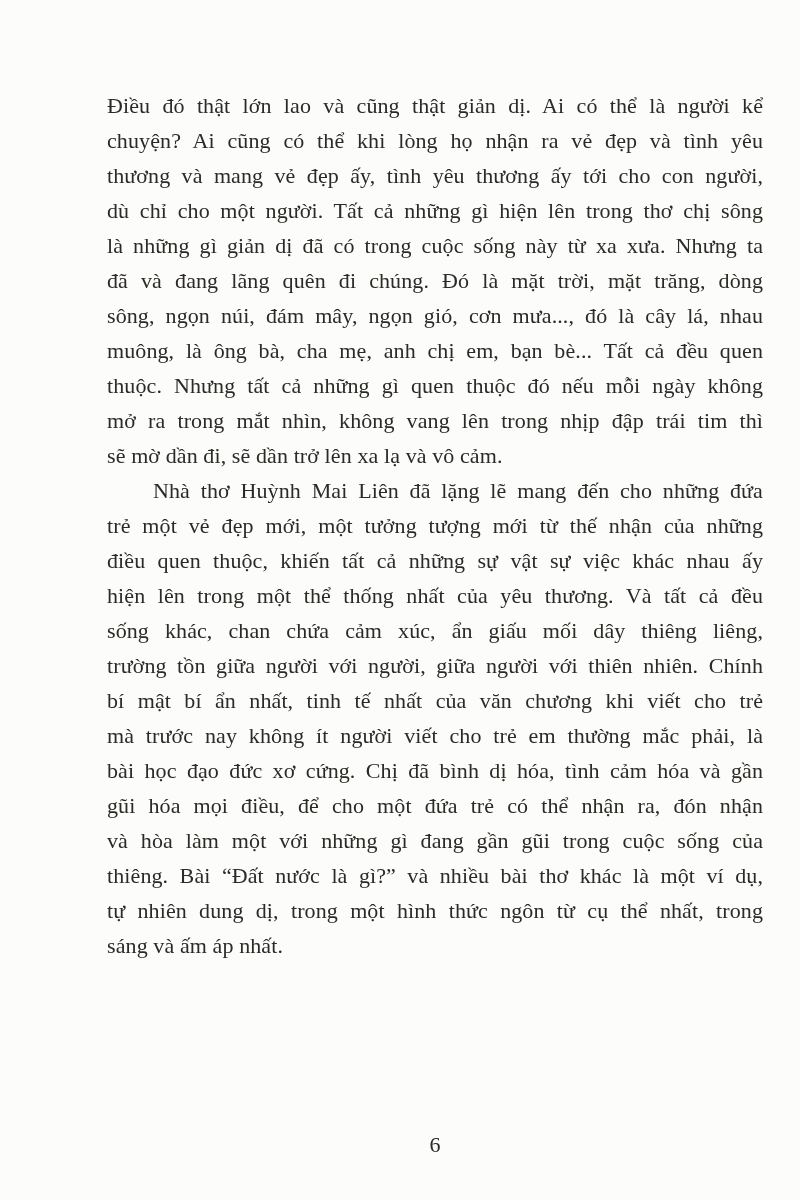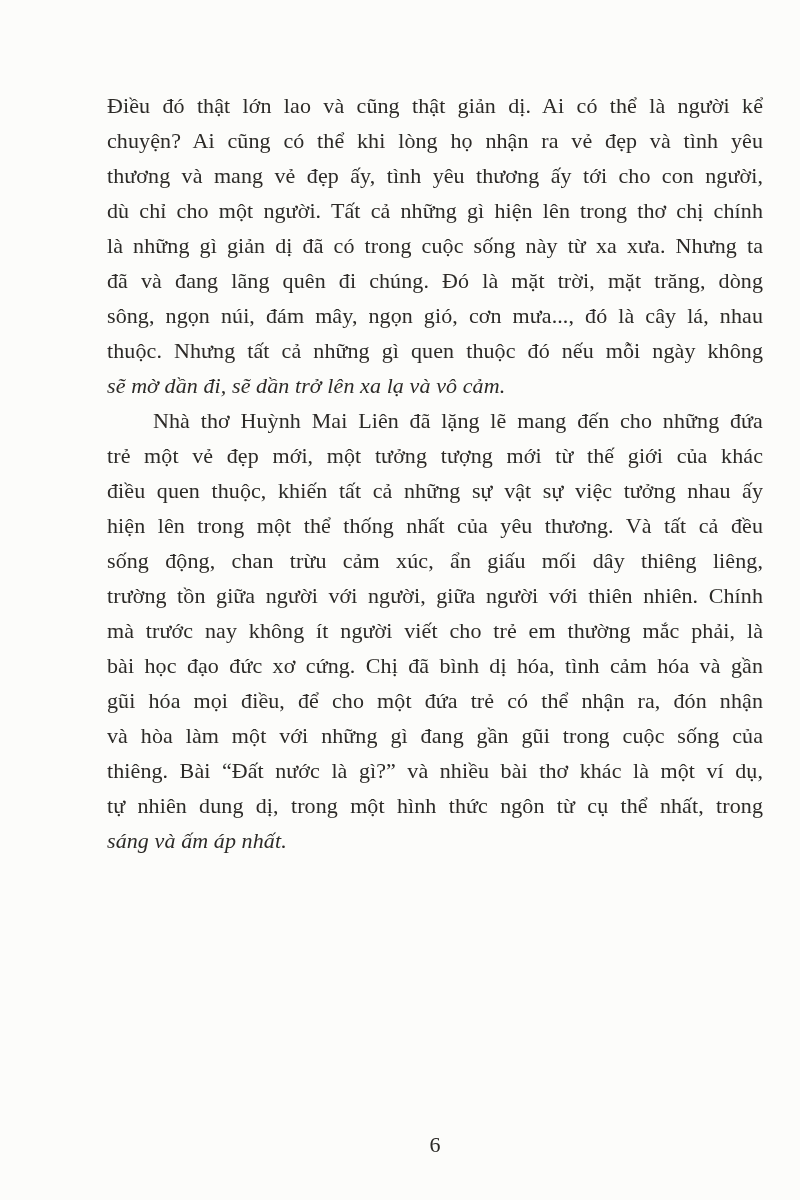--- a/index.html
+++ b/index.html
@@ -33,21 +33,20 @@
   .line {
     height: 35px;
     line-height: 35px;
     text-align: justify;
     text-align-last: justify;
     overflow: hidden;
     letter-spacing: 0.1px;
   }
   .line.para-last {
     text-align-last: left;
-    font-style: italic;
   }
   .line.first-indent {
     text-indent: 46px;
   }
   .page-number {
     position: absolute;
     left: 107px;
     top: 1127px;
     width: 656px;
     height: 35px;
@@ -59,34 +58,37 @@
 </style>
 </head>
 <body style="background: rgb(252, 252, 250);">
 
 <div class="page">
   <main class="text-block" style="color: rgb(44, 42, 39);">
       <div class="paragraph">
         <div class="line">Điều đó thật lớn lao và cũng thật giản dị. Ai có thể là người kể</div>
         <div class="line">chuyện? Ai cũng có thể khi lòng họ nhận ra vẻ đẹp và tình yêu</div>
         <div class="line">thương và mang vẻ đẹp ấy, tình yêu thương ấy tới cho con người,</div>
-        <div class="line">dù chỉ cho một người. Tất cả những gì hiện lên trong thơ chị chính</div>
+        <div class="line">dù chỉ cho một người. Tất cả những gì hiện lên trong thơ chị sông</div>
         <div class="line">là những gì giản dị đã có trong cuộc sống này từ xa xưa. Nhưng ta</div>
         <div class="line">đã và đang lãng quên đi chúng. Đó là mặt trời, mặt trăng, dòng</div>
         <div class="line">sông, ngọn núi, đám mây, ngọn gió, cơn mưa..., đó là cây lá, nhau</div>
+        <div class="line">muông, là ông bà, cha mẹ, anh chị em, bạn bè... Tất cả đều quen</div>
         <div class="line">thuộc. Nhưng tất cả những gì quen thuộc đó nếu mỗi ngày không</div>
+        <div class="line">mở ra trong mắt nhìn, không vang lên trong nhịp đập trái tim thì</div>
         <div class="line para-last">sẽ mờ dần đi, sẽ dần trở lên xa lạ và vô cảm.</div>
       </div>
       <div class="paragraph">
         <div class="line first-indent">Nhà thơ Huỳnh Mai Liên đã lặng lẽ mang đến cho những đứa</div>
-        <div class="line">trẻ một vẻ đẹp mới, một tưởng tượng mới từ thế giới của khác</div>
-        <div class="line">điều quen thuộc, khiến tất cả những sự vật sự việc tưởng nhau ấy</div>
+        <div class="line">trẻ một vẻ đẹp mới, một tưởng tượng mới từ thế nhận của những</div>
+        <div class="line">điều quen thuộc, khiến tất cả những sự vật sự việc khác nhau ấy</div>
         <div class="line">hiện lên trong một thể thống nhất của yêu thương. Và tất cả đều</div>
-        <div class="line">sống động, chan trừu cảm xúc, ẩn giấu mối dây thiêng liêng,</div>
+        <div class="line">sống khác, chan chứa cảm xúc, ẩn giấu mối dây thiêng liêng,</div>
         <div class="line">trường tồn giữa người với người, giữa người với thiên nhiên. Chính</div>
+        <div class="line">bí mật bí ẩn nhất, tinh tế nhất của văn chương khi viết cho trẻ</div>
         <div class="line">mà trước nay không ít người viết cho trẻ em thường mắc phải, là</div>
         <div class="line">bài học đạo đức xơ cứng. Chị đã bình dị hóa, tình cảm hóa và gần</div>
         <div class="line">gũi hóa mọi điều, để cho một đứa trẻ có thể nhận ra, đón nhận</div>
         <div class="line">và hòa làm một với những gì đang gần gũi trong cuộc sống của</div>
         <div class="line">thiêng. Bài “Đất nước là gì?” và nhiều bài thơ khác là một ví dụ,</div>
         <div class="line">tự nhiên dung dị, trong một hình thức ngôn từ cụ thể nhất, trong</div>
         <div class="line para-last">sáng và ấm áp nhất.</div>
       </div>
     </main>
   <div class="page-number">6</div>

